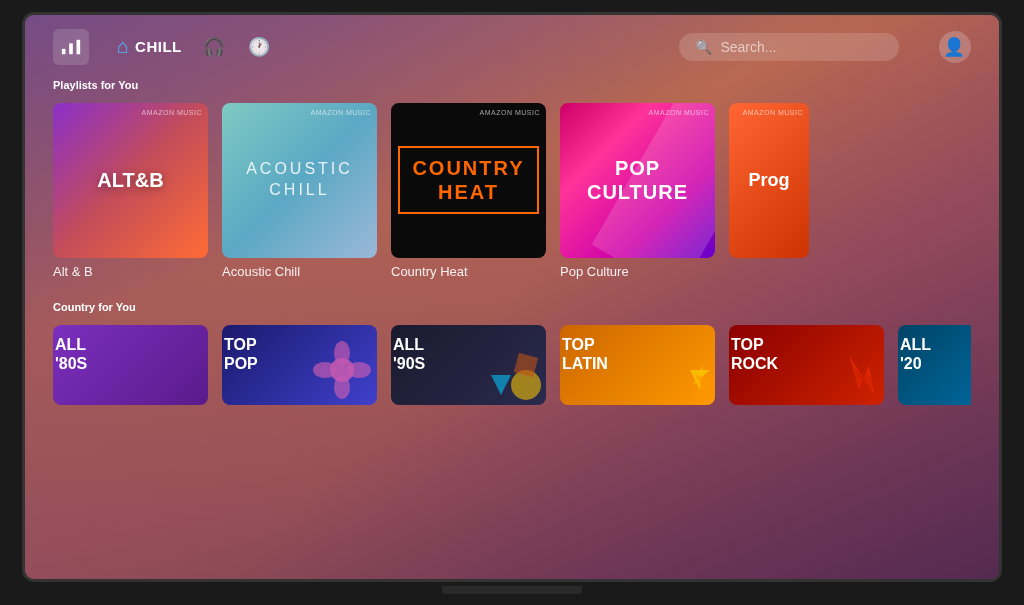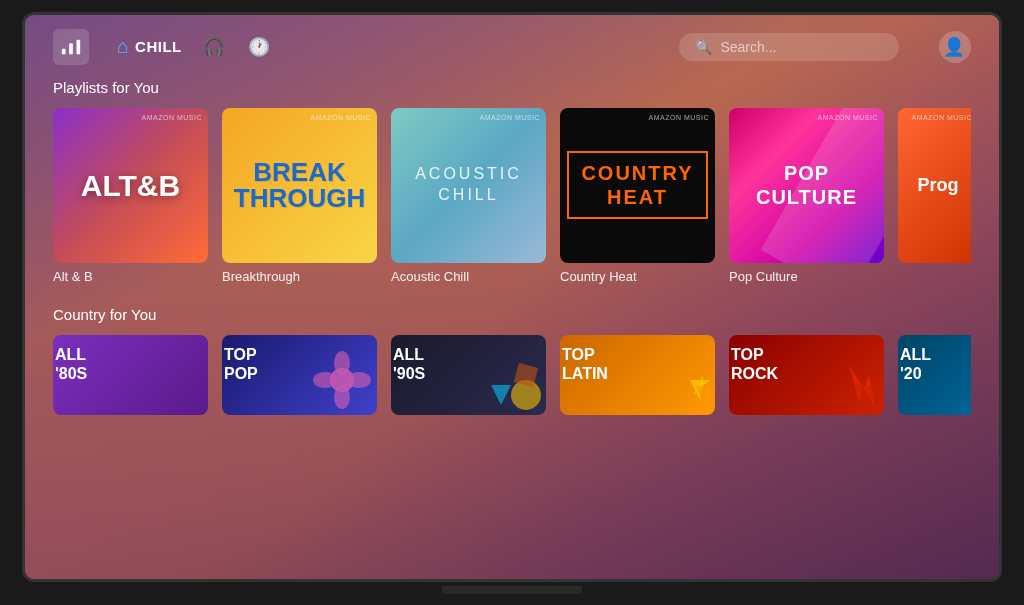--- a/index.html
+++ b/index.html
@@ -140,22 +140,22 @@
     }
 
     
     .section {
       padding: 0 28px;
       margin-bottom: 14px;
     }
 
     .section-title {
       color: white;
-      font-size: 15px;
-      font-weight: 400;
+      font-size: 11px;
+      font-weight: 700;
       margin-bottom: 12px;
     }
 
     .cards-row {
       display: flex;
       gap: 14px;
       overflow: hidden;
     }
 
     
@@ -185,21 +185,21 @@
     .thumb-altb {
       background: linear-gradient(135deg, #8B2FC9 0%, #C44D58 50%, #FF6B35 100%);
       display: flex;
       align-items: center;
       justify-content: center;
       height: 100%;
     }
 
     .thumb-altb .main-text {
       color: white;
-      font-size: 30px;
+      font-size: 20px;
       font-weight: 900;
       text-align: center;
       line-height: 1.1;
       text-shadow: 0 2px 8px rgba(0,0,0,0.4);
     }
 
     .amazon-music-badge {
       position: absolute;
       top: 6px;
       right: 6px;
@@ -431,29 +431,20 @@
           <div class="playlist-card">
             <div class="playlist-thumb">
               <div class="thumb-altb">
                 <div class="main-text">ALT&amp;B</div>
               </div>
               <div class="amazon-music-badge">amazon music</div>
             </div>
             <div class="playlist-label">Alt &amp; B</div>
           </div>
 
-          <div class="playlist-card">
-            <div class="playlist-thumb">
-              <div class="thumb-breakthrough">
-                <div class="bt-text">BREAK<br>THROUGH</div>
-              </div>
-              <div class="amazon-music-badge">amazon music</div>
-            </div>
-            <div class="playlist-label">Breakthrough</div>
-          </div>
 
           <div class="playlist-card">
             <div class="playlist-thumb">
               <div class="thumb-acoustic">
                 <div class="ac-text">ACOUSTIC<br>CHILL</div>
               </div>
               <div class="amazon-music-badge">amazon music</div>
             </div>
             <div class="playlist-label">Acoustic Chill</div>
           </div>

